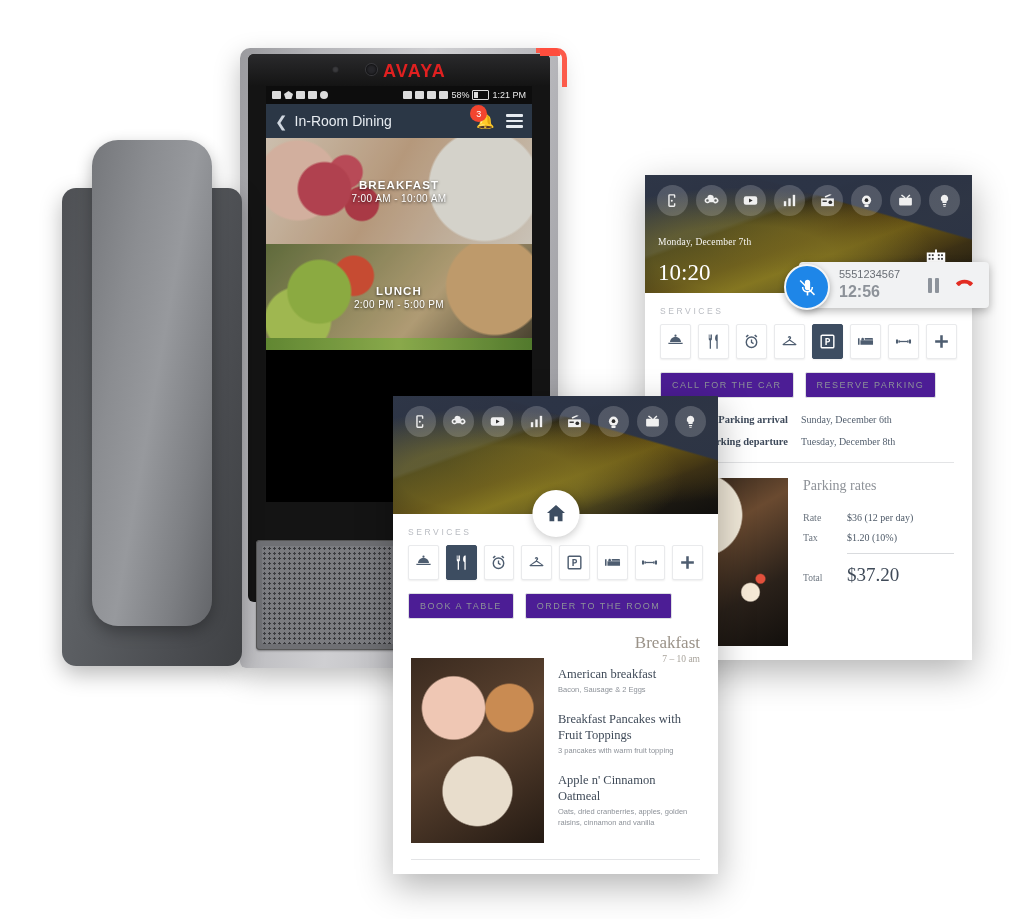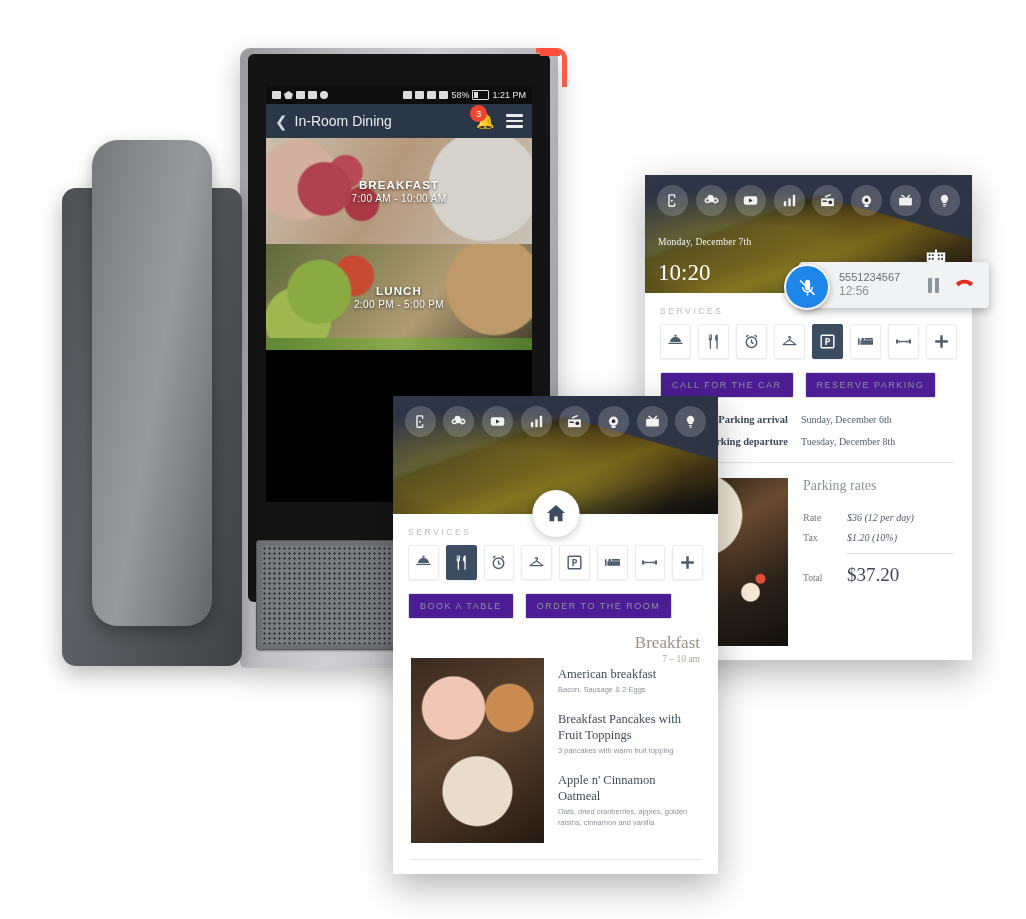--- a/index.html
+++ b/index.html
@@ -140,36 +140,36 @@
       radial-gradient(circle at 70% 68%,#f6e9d6 0 6%,transparent 7%),
       radial-gradient(circle at 78% 60%,#e2503c 0 3%,transparent 4%),
       radial-gradient(circle at 30% 22%,#efe7d7 0 26%,transparent 27%),
       radial-gradient(circle at 25% 78%,#f0c07a 0 4%,transparent 5%),
       radial-gradient(circle at 36% 84%,#f0c07a 0 3%,transparent 4%),
       linear-gradient(150deg,#201a15,#6a4a30 35%,#2a211a 70%,#120f0c);}
   .pk-rates{flex:1;}
   .pk-title{font-family:"Liberation Serif",serif;font-size:14px;color:#8e9298;margin-bottom:18px;}
   .rate-line{display:flex;align-items:center;margin-bottom:9px;font-family:"Liberation Serif",serif;}
   .rate-k{width:44px;font-size:10px;color:#6d7680;}
-  .rate-v{font-size:10px;color:#4e5a68;font-style:italic;}
+  .rate-v{font-size:10px;color:#4e5a68;}
   .rate-hr{height:1px;background:#d9dbde;margin:10px 0 10px 44px;}
   .total-line{display:flex;align-items:baseline;font-family:"Liberation Serif",serif;}
   .total-k{width:44px;font-size:9.5px;color:#6d7680;}
   .total-v{font-size:19px;color:#3f4a58;}
 
   
   .callbar{position:absolute;left:799px;top:262px;width:190px;height:46px;background:#f1f2f3;
     border-radius:4px;box-shadow:0 3px 10px rgba(0,0,0,.28);display:flex;align-items:center;z-index:40;}
   .mute-btn{position:absolute;left:-15px;top:2px;width:42px;height:42px;border-radius:50%;
     background:#1e86e8;display:flex;align-items:center;justify-content:center;
     box-shadow:0 2px 6px rgba(0,0,0,.3);border:2px solid #f4f5f6;}
   .mute-btn svg{width:21px;height:21px;fill:#fff;}
   .call-text{margin-left:40px;line-height:1.25;}
   .call-num{font-size:11px;color:#6a6f76;}
-  .call-dur{font-size:12px;color:#8d9299;}
+  .call-dur{font-size:16px;color:#8d9299;font-weight:bold;}
   .call-acts{margin-left:auto;display:flex;align-items:center;gap:14px;padding-right:13px;}
   .pause-ic{display:flex;gap:3px;}
   .pause-ic i{display:block;width:4px;height:15px;background:#8d939b;border-radius:1px;}
   .hangup svg{width:23px;height:23px;fill:#e22c22;}
 
   
   #panel-dining{left:393px;top:396px;width:325px;height:478px;}
   .home-fab{position:absolute;left:50%;transform:translateX(-50%);top:94px;width:47px;height:47px;
     border-radius:50%;background:#fff;display:flex;align-items:center;justify-content:center;
     box-shadow:0 2px 8px rgba(0,0,0,.22);z-index:6;}
@@ -190,20 +190,25 @@
   .m-name{font-family:"Liberation Serif",serif;font-size:12.5px;color:#3f4a58;line-height:1.28;}
   .m-desc{font-size:7.5px;color:#8d9299;margin-top:3px;line-height:1.45;}
 </style>
 </head>
 <body>
 
 <div class="stage">
 
   <div class="phone-body"></div>
   <div class="phone-bezel"></div>
+  <div class="avaya-top">
+    <span class="cam-dot a"></span>
+    <span class="cam-dot b"></span>
+    <span class="avaya-logo">AVAYA</span>
+  </div>
   <div class="red-led"></div>
   <div class="red-led2"></div>
 
   <div class="screen">
 
     <div class="statusbar">
       <div class="sb-left">
         <span class="sb-ico"></span>
         <span class="sb-ico pent"></span>
         <span class="sb-ico"></span>

